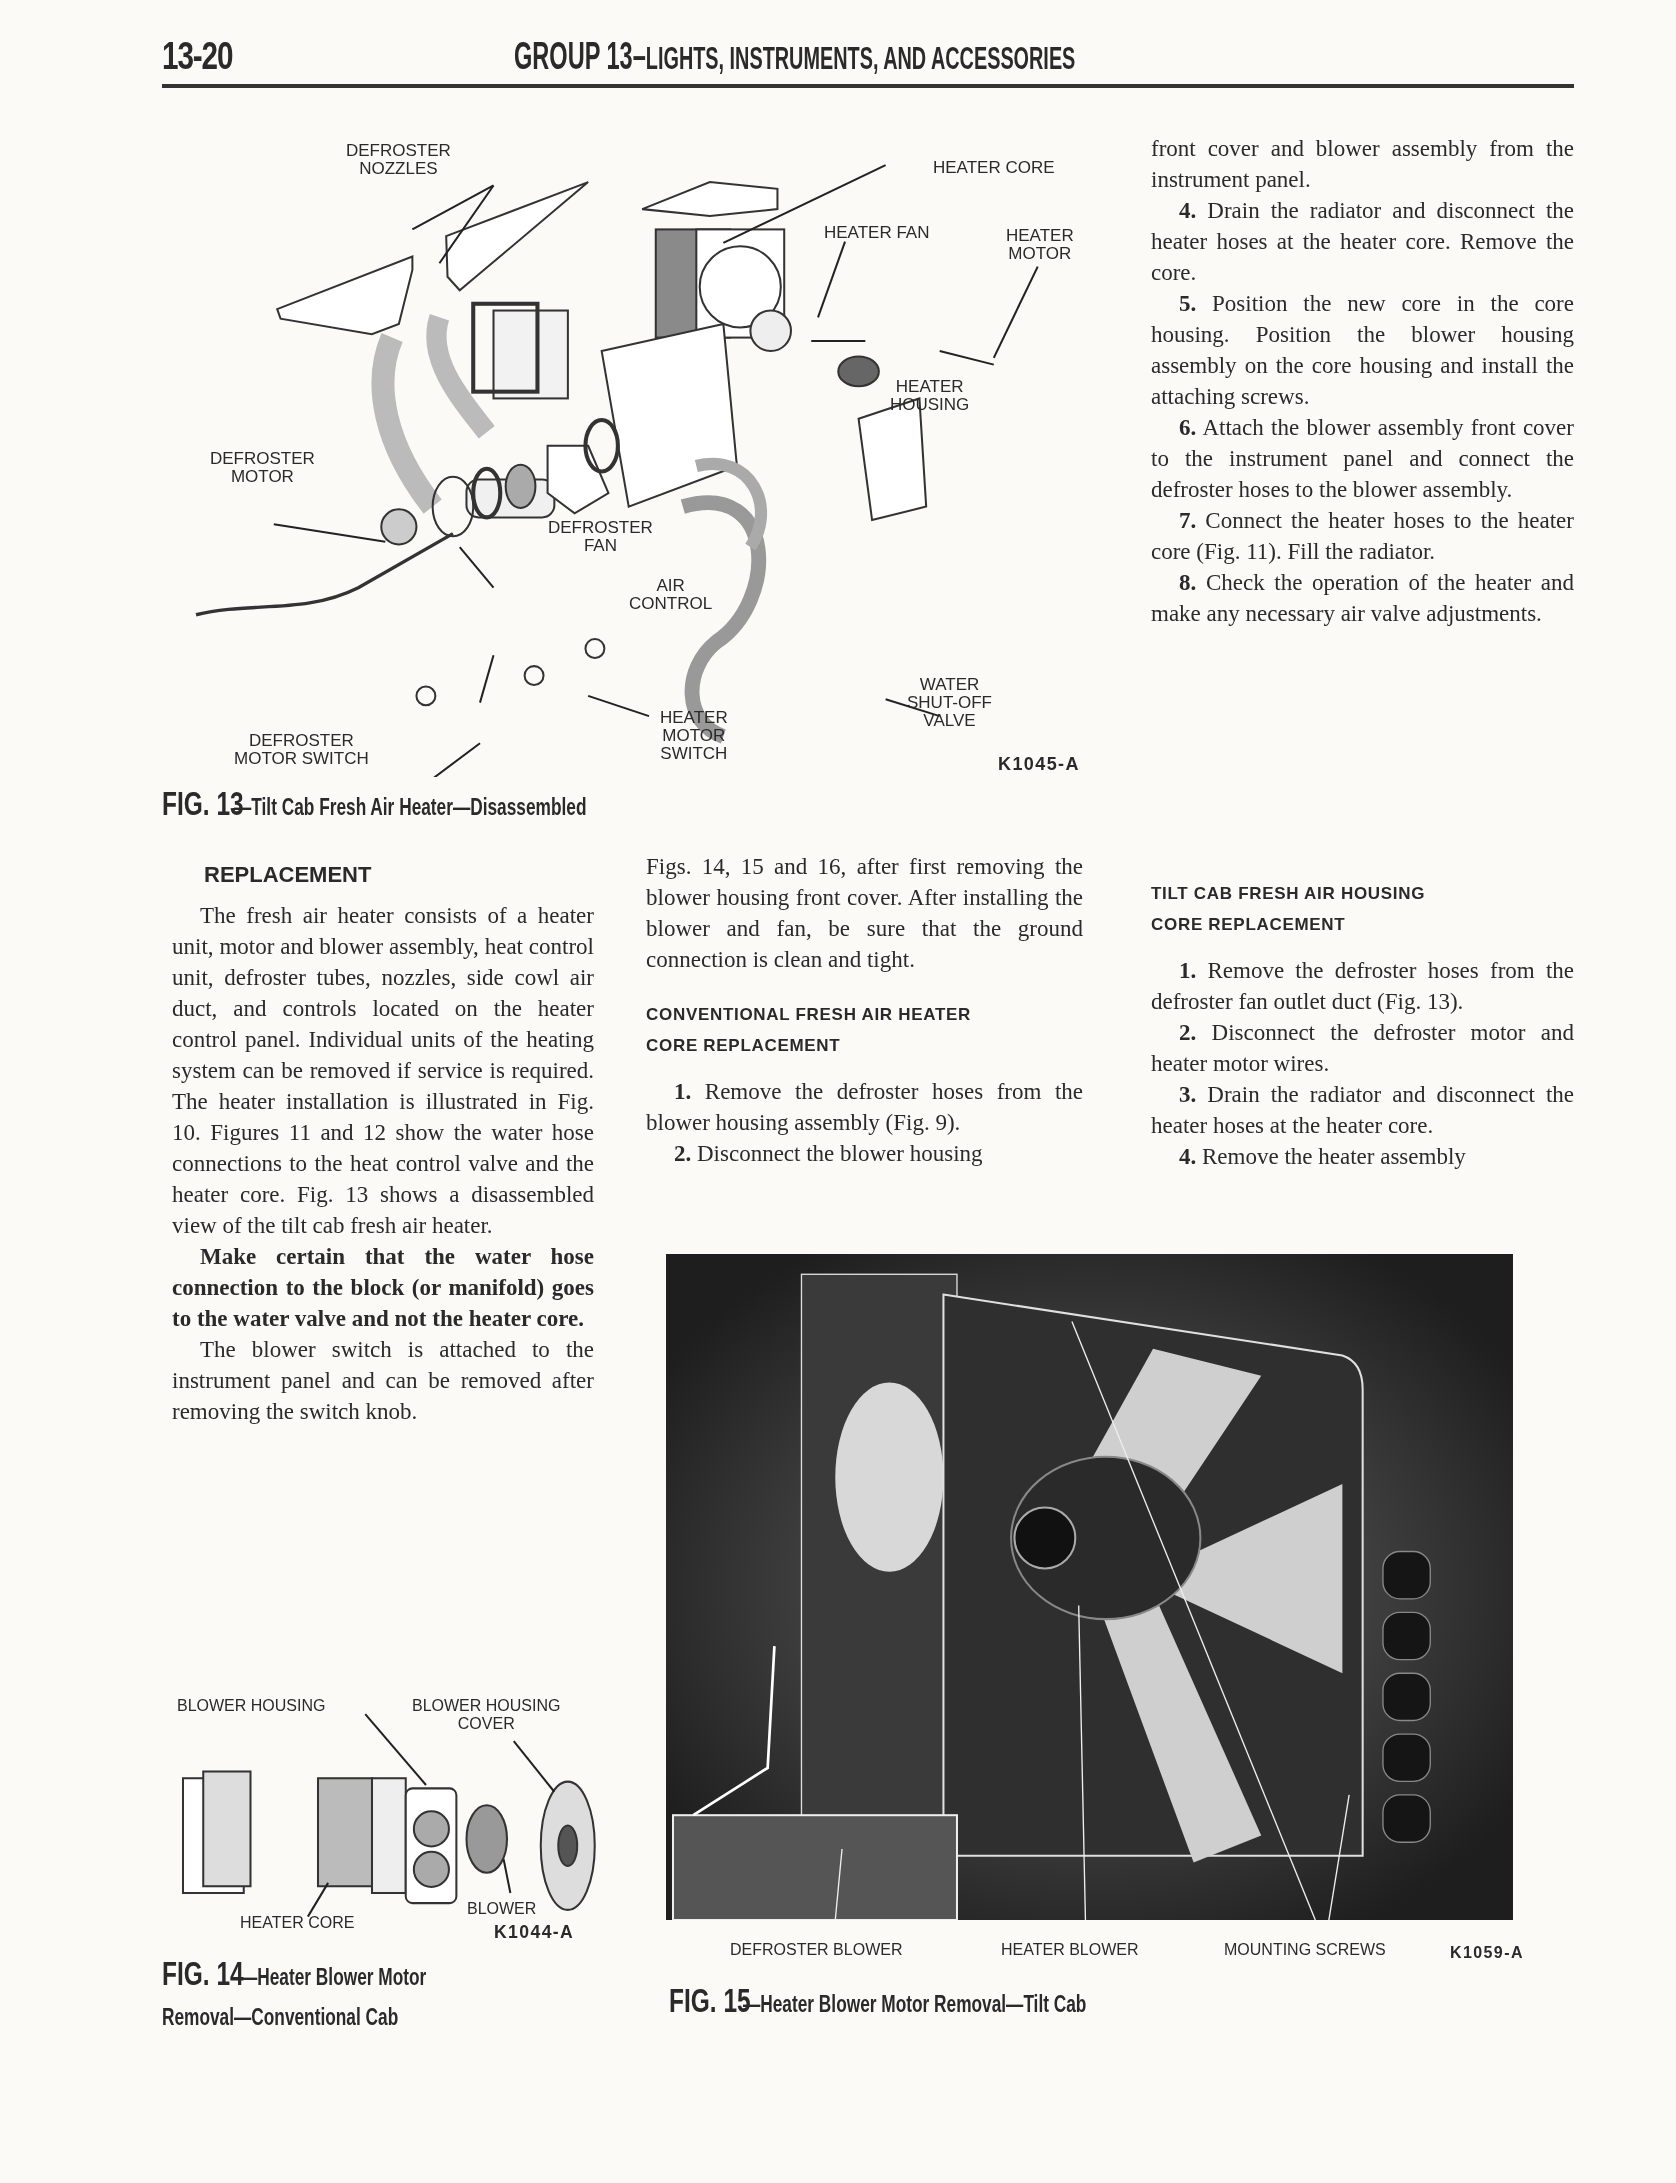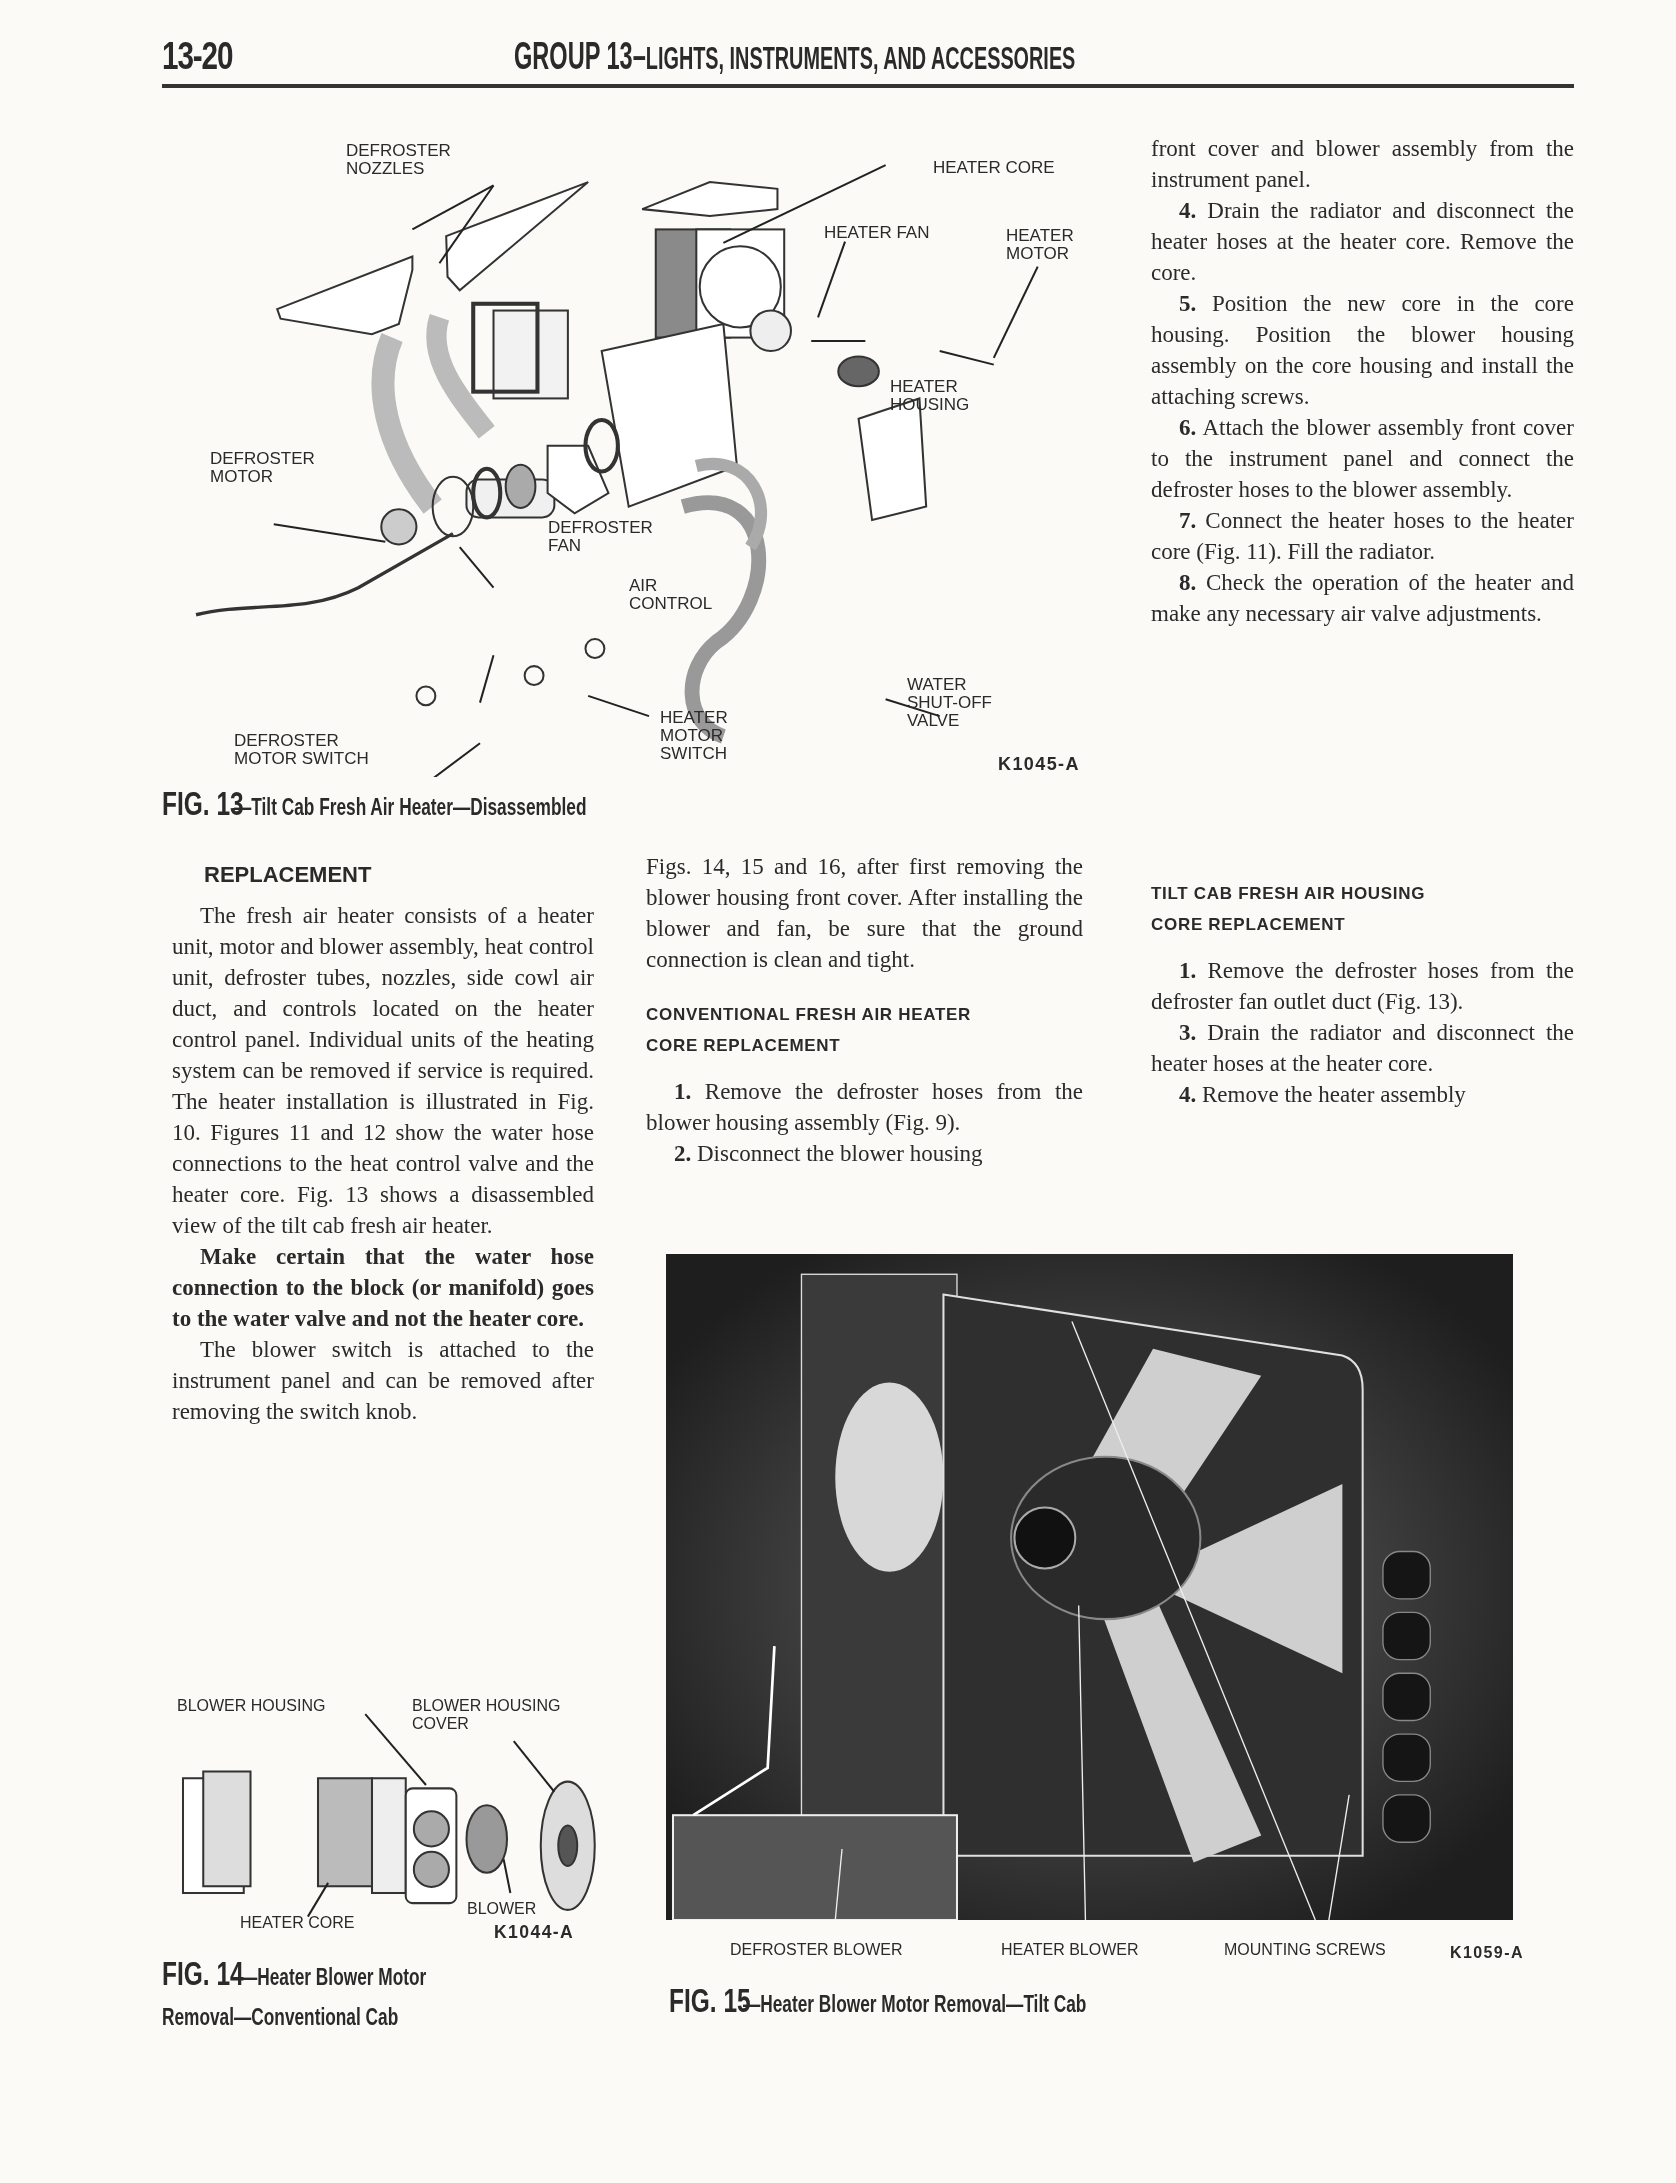--- a/index.html
+++ b/index.html
@@ -29,21 +29,21 @@
   }
   .heading.big { font-size:22px; letter-spacing:0;margin-left:32px; }
 
   #col-right-top { left:1151px; top:133px; width:423px; }
   #col-right-mid { left:1151px; top:878px; width:423px; }
   #col-left { left:172px; top:859px; width:422px; }
   #col-mid { left:646px; top:851px; width:437px; }
 
   
   #fig13 { left:169px; top:128px; width:960px; height:649px; }
-  .lbl { position:absolute; font-family:"Liberation Sans", "DejaVu Sans", sans-serif; font-size:17px; line-height:18px; color:#2a2a2a; white-space:nowrap; }
+  .lbl { position:absolute; font-family:"Liberation Sans", "DejaVu Sans", sans-serif; font-size:17px; line-height:18px; text-align:center; color:#2a2a2a; white-space:nowrap; }
   .code { position:absolute; font-family:"Liberation Sans","DejaVu Sans",sans-serif; font-weight:bold; font-size:18px; letter-spacing:1.4px; }
   .caption { position:absolute; white-space:nowrap; font-family:Liberation Sans, sans-serif; font-weight:bold; }
   .caption .fig { font-size:34px; display:inline-block; transform:scaleX(0.72); transform-origin:left bottom; }
   .caption .desc { font-size:24px; display:inline-block; transform:scaleX(0.72); transform-origin:left bottom; }
 
   
   #fig14 { left:169px; top:1677px; width:433px; height:270px; }
 
   
   #fig15-photo { left:666px; top:1254px; width:847px; height:666px; background:#2b2b2b; overflow:hidden; }
@@ -175,20 +175,21 @@
   <p><b class="num">8.</b> <span>Check the operation of the heater and make any necessary air valve adjustments.</span></p>
 </div>
 
 <div class="col" id="col-right-mid">
   <p class="heading">
     <span>TILT CAB FRESH AIR HOUSING</span><br>
     <span>CORE REPLACEMENT</span>
   </p>
   <div style="height:15px"></div>
   <p><b class="num">1.</b> <span>Remove the defroster hoses from the defroster fan outlet duct (Fig. 13).</span></p>
+  <p><b class="num">2.</b> <span>Disconnect the defroster motor and heater motor wires.</span></p>
   <p><b class="num">3.</b> <span>Drain the radiator and disconnect the heater hoses at the heater core.</span></p>
   <p><b class="num">4.</b> <span>Remove the heater assembly</span></p>
 </div>
 
 <div class="col" id="col-left">
   <p class="heading big">REPLACEMENT</p>
   <div style="height:9.5px"></div>
   <p>The fresh air heater consists of a heater unit, motor and blower assembly, heat control unit, defroster tubes, nozzles, side cowl air duct, and controls located on the heater control panel. Individual units of the heating system can be removed if service is required. The heater installation is illustrated in Fig. 10. Figures 11 and 12 show the water hose connections to the heat control valve and the heater core. Fig. 13 shows a disassembled view of the tilt cab fresh air heater.</p>
   <p class="bold">Make certain that the water hose connection to the block (or manifold) goes to the water valve and not the heater core.</p>
   <p>The blower switch is attached to the instrument panel and can be removed after removing the switch knob.</p>

